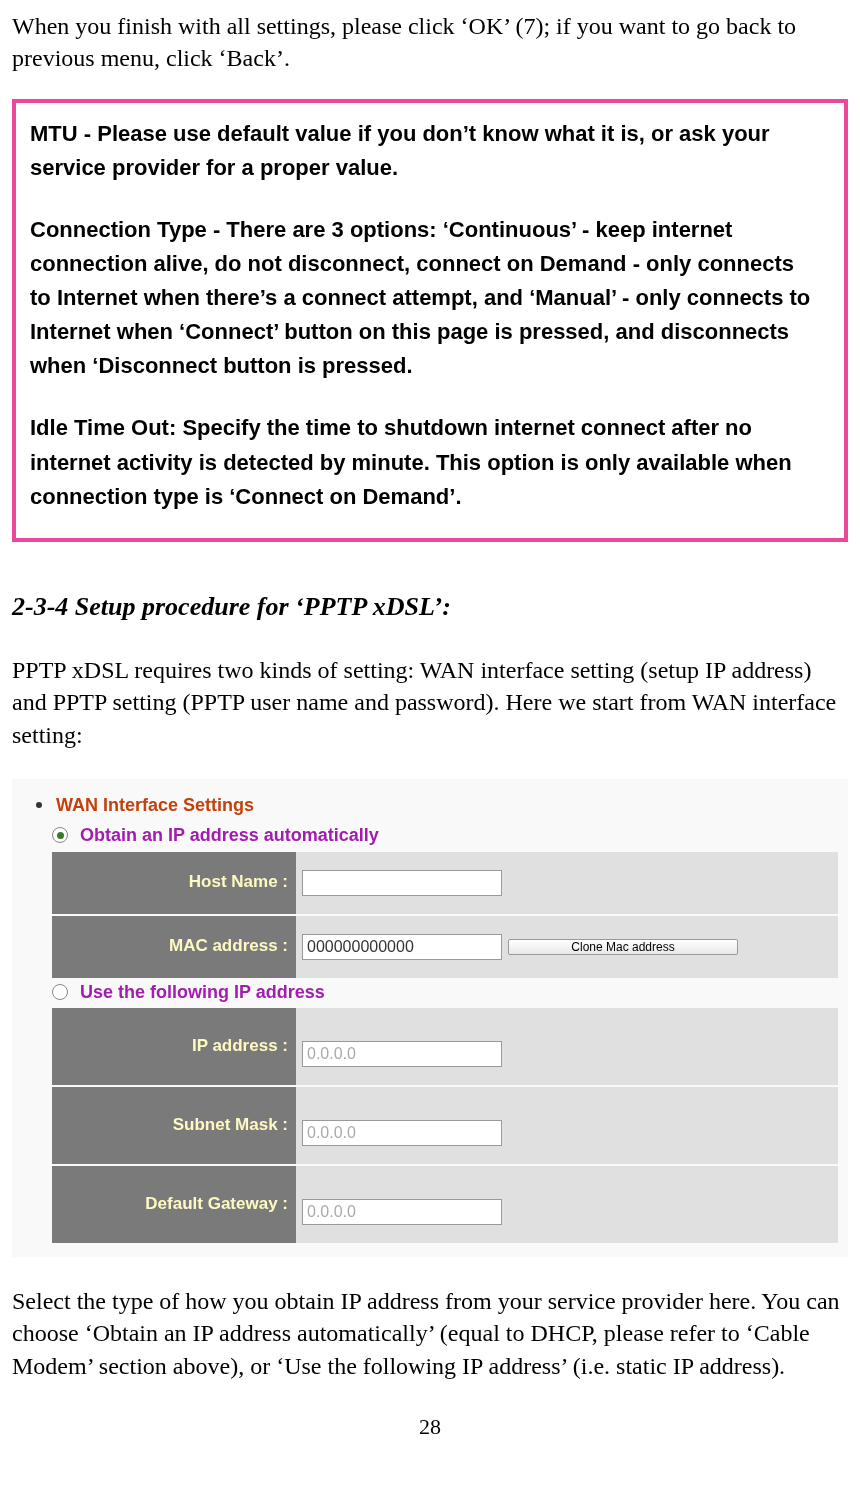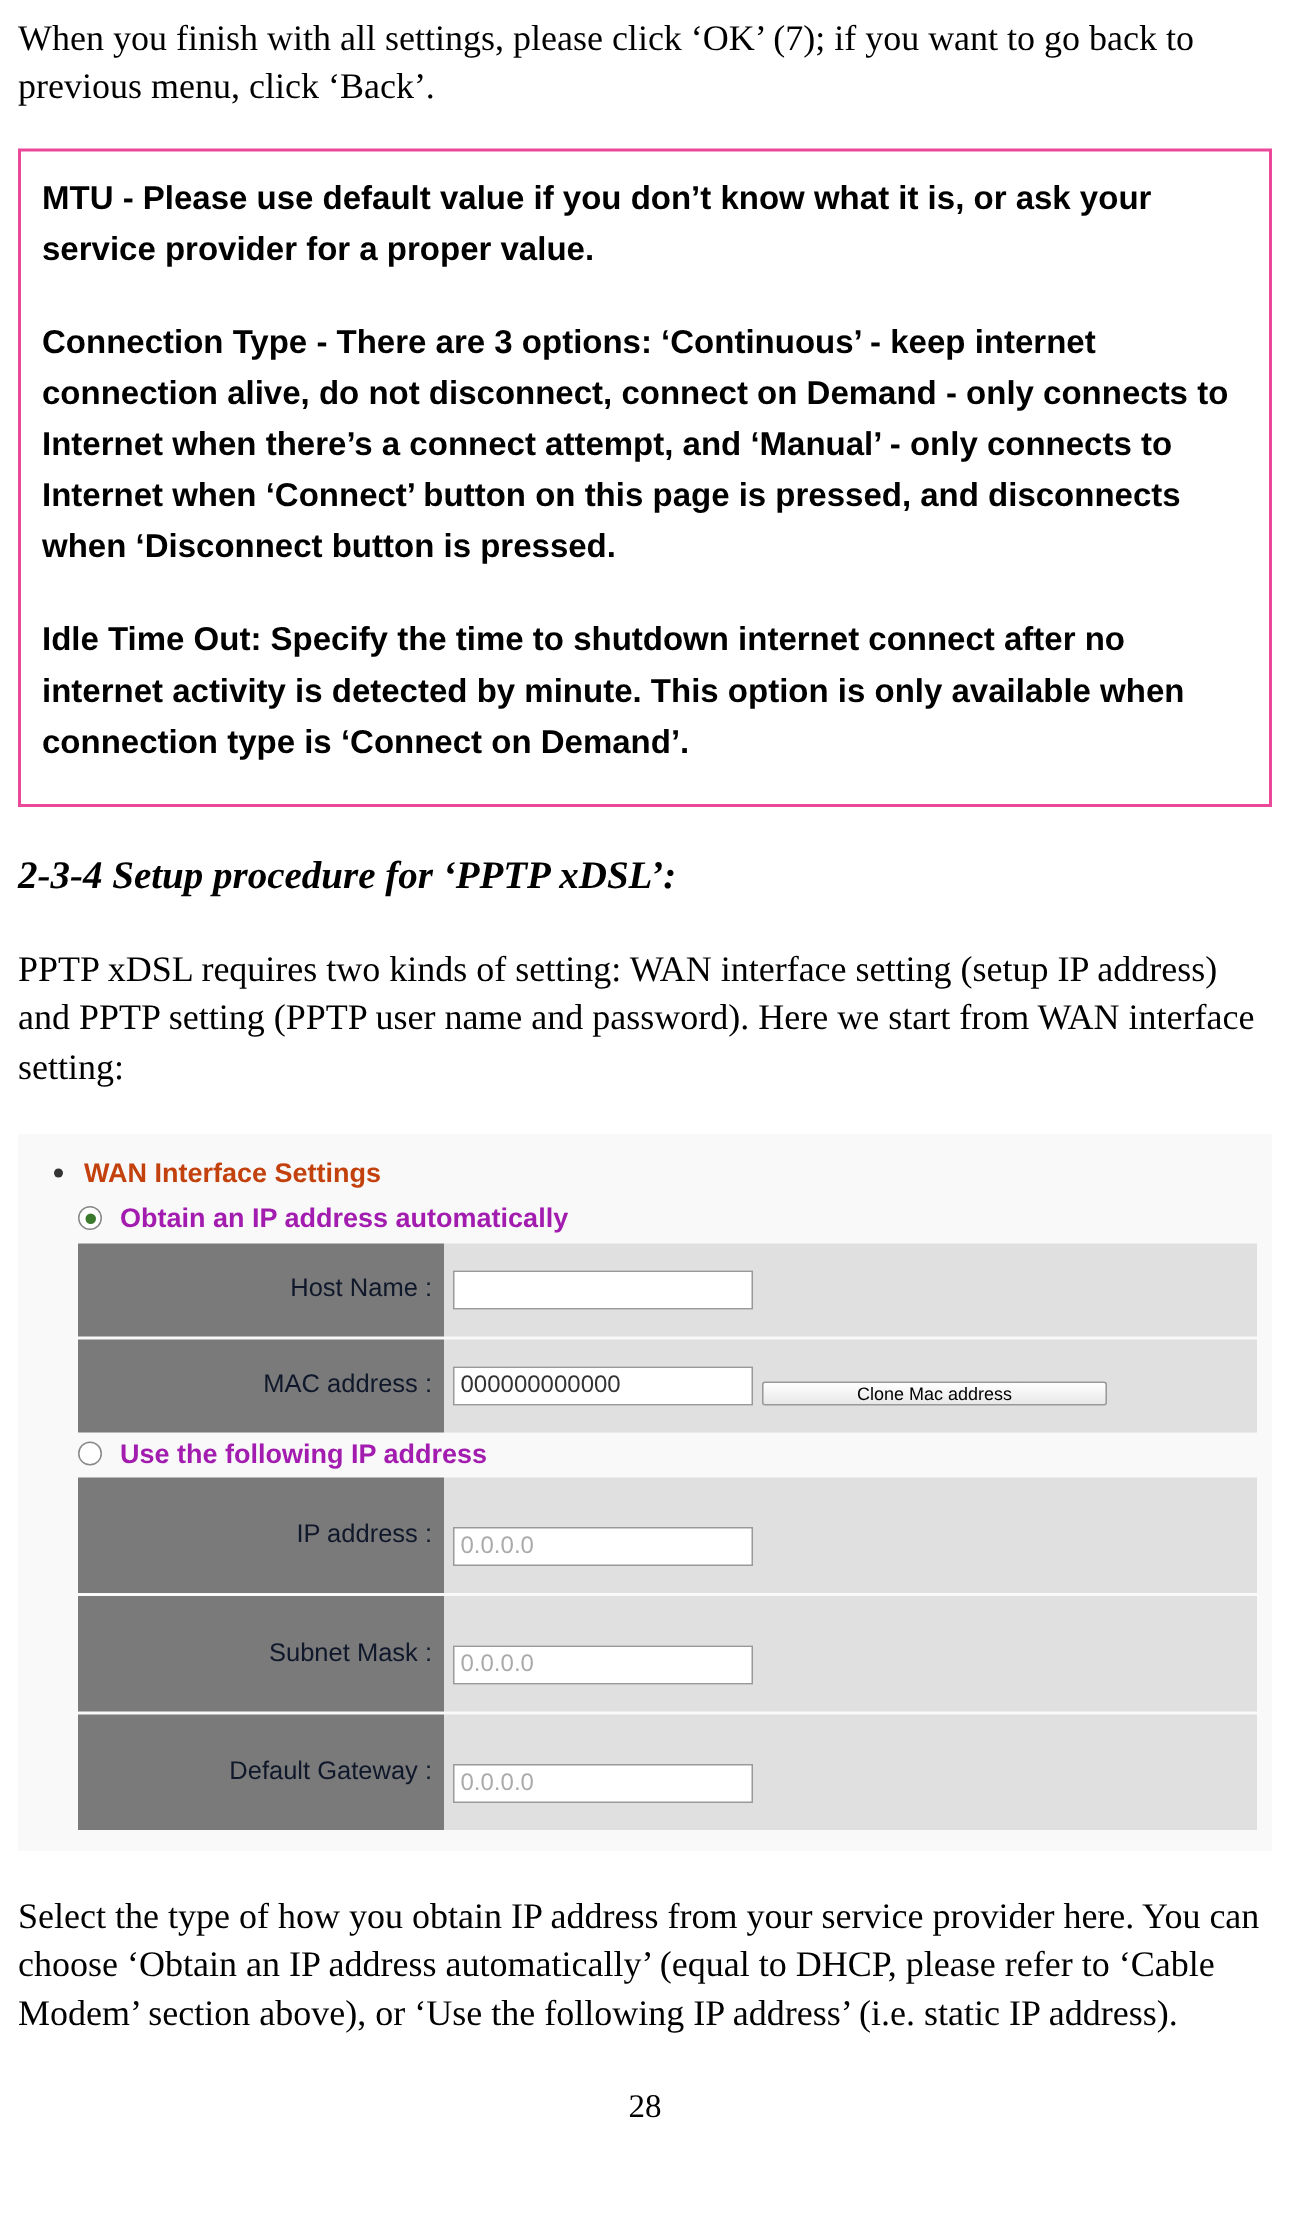--- a/index.html
+++ b/index.html
@@ -13,27 +13,27 @@
       font-family: "Times New Roman", Times, serif;
       font-size: 24px;
       line-height: 1.35;
       color: #000;
       background: #fff;
     }
     .intro-text {
       margin-bottom: 24px;
     }
     .info-box {
-      border: 2px solid #ec4899;
+      border: 4px solid #ec4899;
       padding: 14px 26px 16px 14px;
       font-family: Arial, Helvetica, sans-serif;
       font-weight: bold;
       font-size: 22px;
       line-height: 1.55;
-      margin-bottom: 28px;
+      margin-bottom: 47px;
     }
     .info-para {
       margin-bottom: 28px;
     }
     .info-para:last-child {
       margin-bottom: 8px;
     }
     .section-heading {
       font-style: italic;
       font-weight: bold;
@@ -100,34 +100,34 @@
     .form-row {
       display: flex;
       align-items: stretch;
       margin-bottom: 2px;
       position: relative;
       padding-left: 16px;
     }
     .field-label-cell {
       width: 244px;
       background: #7a7a7a;
-      color: #0f172a;
-      font-weight: normal;
+      color: #fef9c3;
+      font-weight: bold;
       font-size: 17px;
       display: flex;
       align-items: center;
       justify-content: flex-end;
       padding: 4px 8px 4px 6px;
     }
     .field-input-cell {
       flex: 1;
       background: #e0e0e0;
       padding: 18px 6px;
       display: flex;
-      align-items: flex-end;
+      align-items: center;
     }
     .text-input {
       width: 200px;
       height: 26px;
       font-family: Arial, sans-serif;
       font-size: 16px;
       padding: 2px 4px;
       border: 1px solid #999;
       background: #fff;
       color: #333;

